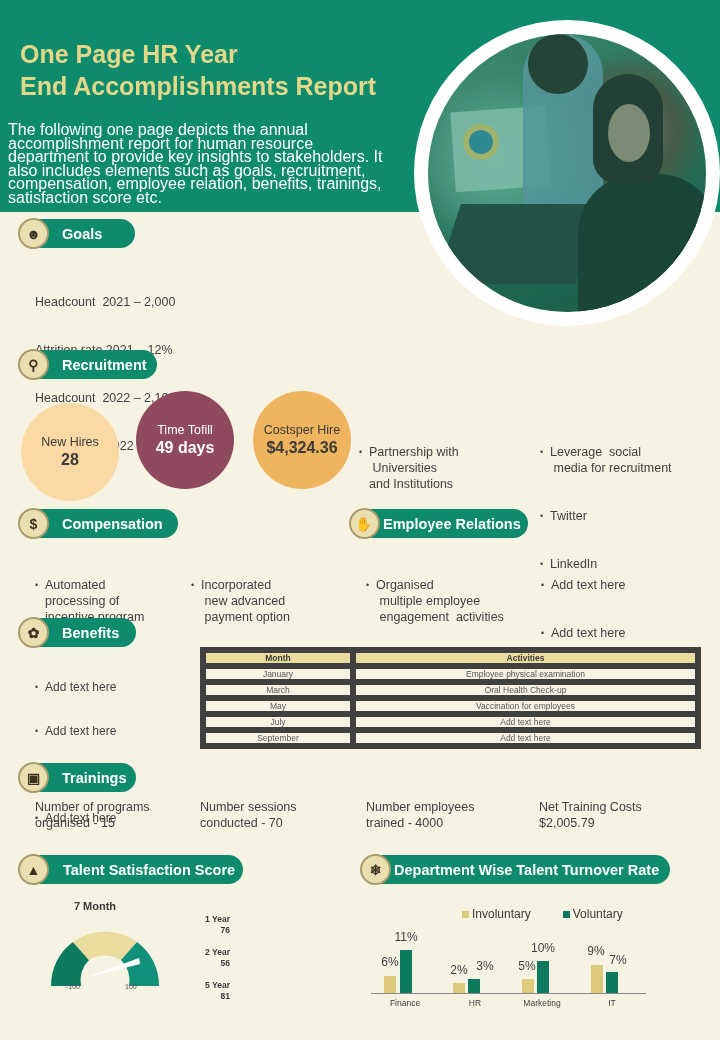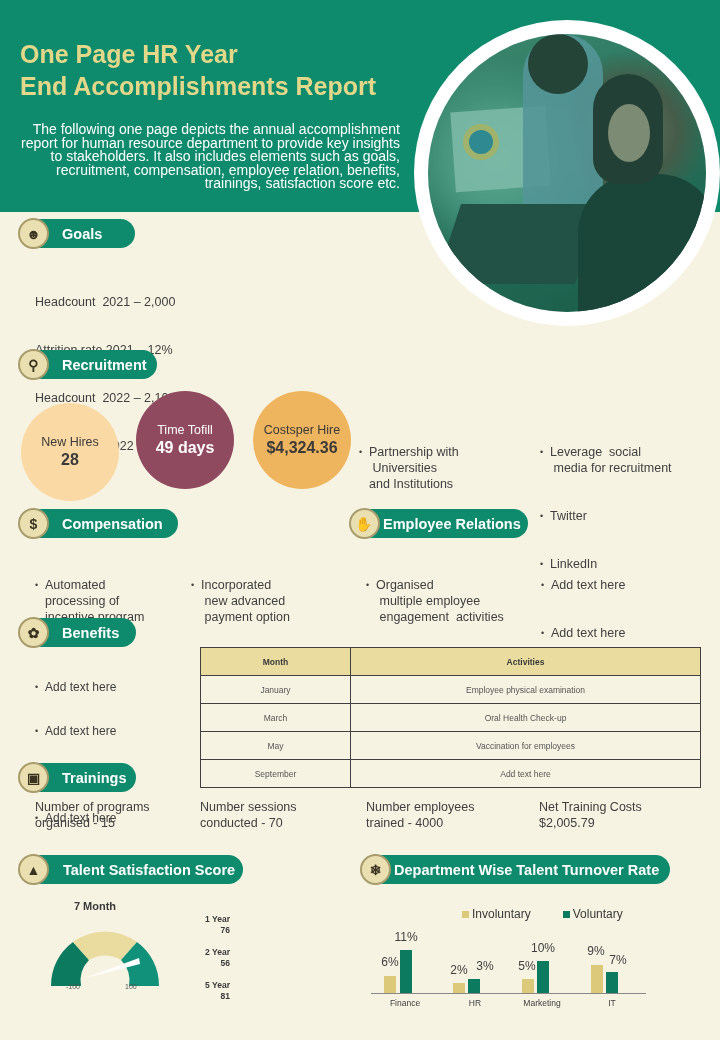--- a/index.html
+++ b/index.html
@@ -1,19 +1,19 @@
 <!DOCTYPE html>
 <html><head>
 <meta charset="utf-8">
 <style>
   * { box-sizing: border-box; margin: 0; padding: 0; }
   body { width: 720px; height: 1040px; background: #f7f3e3; font-family: "Liberation Sans", sans-serif; color: #3a3a3a; position: relative; overflow: hidden; }
   .header { position: absolute; left: 0; top: 0; width: 720px; height: 212px; background: #0e8a6c; }
   .title { position: absolute; left: 20px; top: 38px; font-size: 25px; font-weight: bold; color: #e3d88a; line-height: 32px; }
-  .intro { position: absolute; left: 20px; top: 123px; width: 380px; font-size: 14px; line-height: 13.5px; color: #ffffff; text-align: right; }
+  .intro { position: absolute; left: 8px; top: 123px; width: 380px; font-size: 16px; line-height: 13.5px; color: #ffffff; }
   .photo-ring { position: absolute; left: 414px; top: 20px; width: 306px; height: 306px; border-radius: 50%; background: #ffffff; }
   .photo { position: absolute; left: 428px; top: 34px; width: 278px; height: 278px; border-radius: 50%; overflow: hidden;
     background: radial-gradient(circle at 25% 45%, #7fb9a4 0%, #5f9c86 20%, transparent 40%),
                 radial-gradient(circle at 72% 35%, #8f7a62 0%, #5b4b3c 18%, transparent 30%),
                 linear-gradient(160deg, #4f8a72 0%, #2f6a55 45%, #1e4a3a 100%); }
   .photo .board { position: absolute; left: 25px; top: 75px; width: 95px; height: 80px; background: #a9cfc1; opacity: .85; transform: rotate(-4deg); }
   .photo .pie { position: absolute; left: 35px; top: 90px; width: 36px; height: 36px; border-radius: 50%; border: 6px solid #d7c46c; background: #3c8aa0; }
   .photo .man { position: absolute; left: 95px; top: 0; width: 80px; height: 230px; background: #6f9aa8; border-radius: 40px 40px 10px 10px; opacity: .9; }
   .photo .head-m { position: absolute; left: 100px; top: 0; width: 60px; height: 60px; border-radius: 50%; background: #2c2a22; }
   .photo .woman { position: absolute; left: 150px; top: 140px; width: 140px; height: 150px; background: #1f2d28; border-radius: 60px 60px 0 0; }
@@ -27,21 +27,21 @@
   .pill span.lbl { white-space: nowrap; }
   .txt { position: absolute; font-size: 12.5px; line-height: 16px; color: #404040; white-space: pre; }
   .bul li { list-style: none; position: relative; padding-left: 10px; }
   .bul li::before { content: "•"; position: absolute; left: 0; top: 0; font-size: 9px; }
 
   .circle { position: absolute; width: 98px; height: 98px; border-radius: 50%; display: flex; flex-direction: column; align-items: center; justify-content: center; text-align: center; }
   .circle .l { font-size: 12.5px; }
   .circle .v { font-size: 16px; font-weight: bold; margin-top: 2px; }
 
   table.ben { position: absolute; left: 200px; top: 647px; width: 501px; border-collapse: collapse; font-size: 8.5px; color: #555; }
-  table.ben td, table.ben th { border: 1px solid #404040; height: 28px; text-align: center; }
+  table.ben td, table.ben th { border: 6px solid #404040; height: 16px; text-align: center; }
   table.ben th { background: #e9dc9e; font-weight: bold; color: #3a3a3a; }
   table.ben td { background: #f7f3e3; }
 
   .gauge-side { position: absolute; left: 200px; font-size: 8.5px; font-weight: bold; text-align: right; line-height: 11px; width: 30px; }
   .bar { position: absolute; width: 12px; }
   .inv { background: #dcc97a; }
   .vol { background: #0b7a5e; }
   .blab { position: absolute; font-size: 12px; color: #404040; width: 30px; text-align: center; }
   .cat { position: absolute; font-size: 8.5px; color: #404040; width: 60px; text-align: center; top: 998px; }
 </style>
@@ -157,20 +157,24 @@
         <td>January</td>
         <td>Employee physical examination</td>
       </tr>
   <tr>
         <td>March</td>
         <td>Oral Health Check-up</td>
       </tr>
   <tr>
         <td>May</td>
         <td>Vaccination for employees</td>
+      </tr>
+  <tr>
+        <td>July</td>
+        <td>Add text here</td>
       </tr>
   <tr>
         <td>September</td>
         <td>Add text here</td>
       </tr>
 </tbody>
   </table>
 
 <div class="pill" style="left:20px;top:763px;width:116px;">
   <div class="ico">▣</div>

